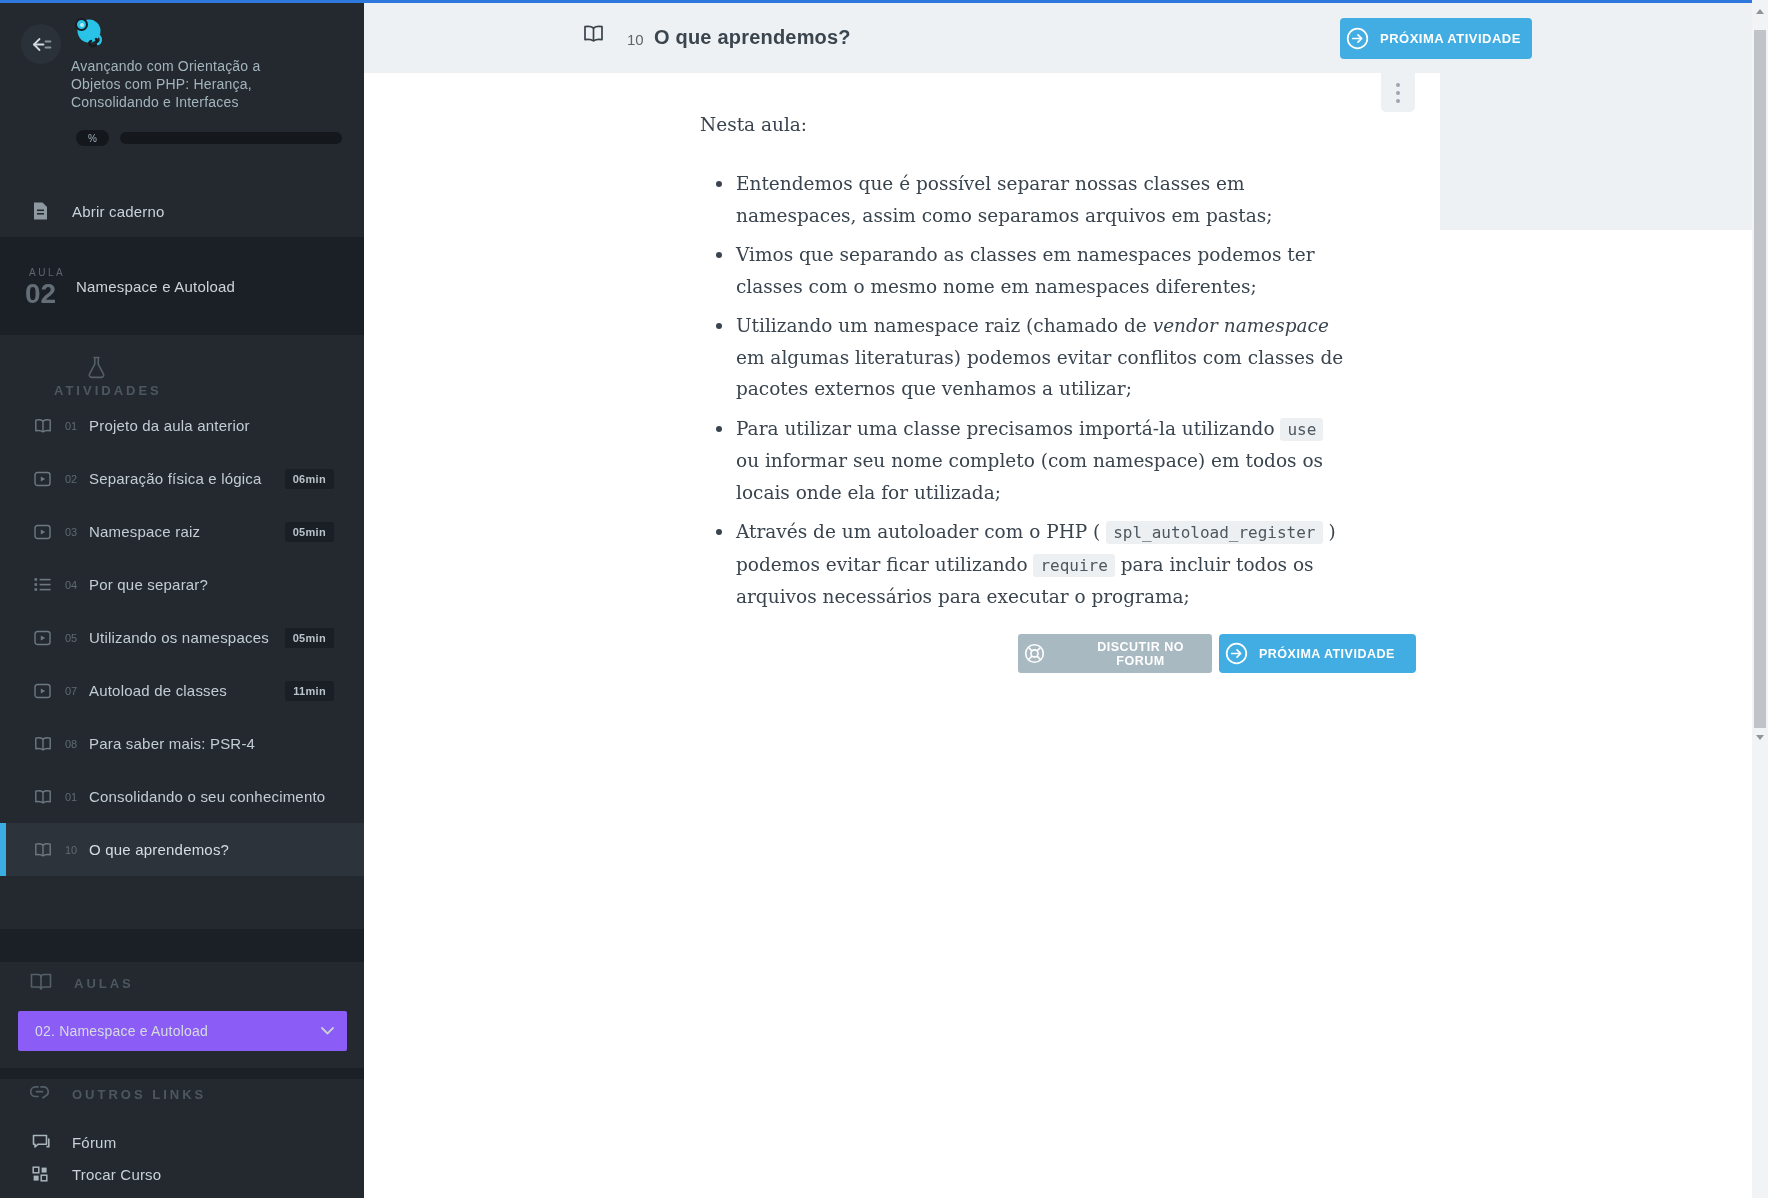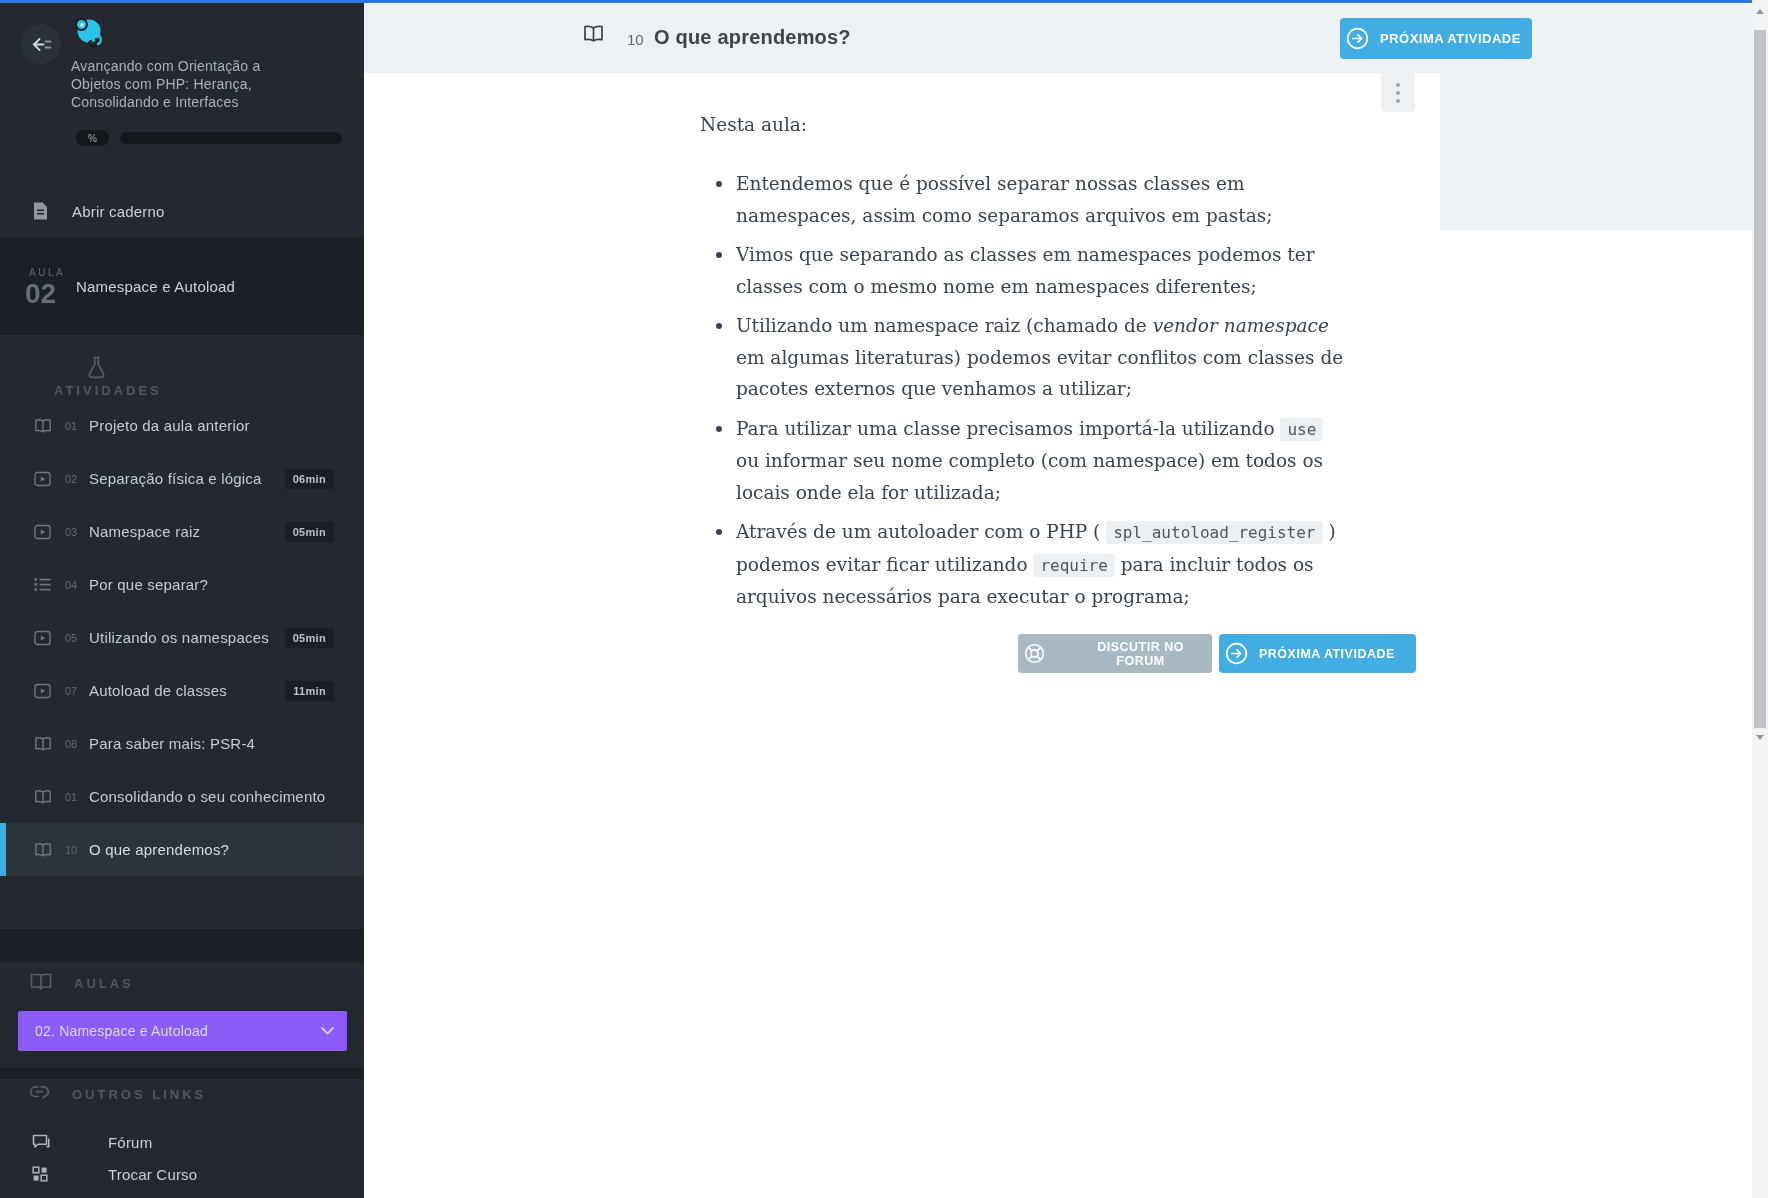--- a/index.html
+++ b/index.html
@@ -53,21 +53,21 @@
     background:#1a1f25;color:#b9c3c9;font-size:11px;font-weight:bold;padding:4px 8px;border-radius:2px;letter-spacing:.3px;}
   .activity.active{background:#2c333b;}
   .activity.active::before{content:"";position:absolute;left:0;top:0;width:6px;height:100%;background:#3aade2;}
   .activity.active .a-label{color:#d6dde2;}
 
   .lesson-select{position:absolute;left:18px;top:1011px;width:329px;height:40px;background:#8b5cf6;
     border-radius:2px;display:flex;align-items:center;cursor:pointer;}
   .lesson-select .ls-value{margin-left:17px;font-size:14px;color:#d5dce0;letter-spacing:.2px;}
   .lesson-select .ls-chevron{position:absolute;right:13px;color:#c8d0d5;display:flex;}
 
-  .other-link{position:absolute;left:0;width:364px;height:26px;display:flex;align-items:center;cursor:pointer;gap:36px;}
+  .other-link{position:absolute;left:0;width:364px;height:26px;display:flex;align-items:center;cursor:pointer;}
   .ol-forum{top:1129px;}
   .ol-switch{top:1161px;}
   .other-link .ol-icon{margin-left:32px;width:18px;height:16px;color:#a9b3ba;display:flex;}
   .other-link .ol-label{margin-left:22px;font-size:15px;color:#c8d2d8;letter-spacing:.2px;}
 
   
   .main{position:absolute;left:364px;top:0;width:1404px;height:1198px;background:#ffffff;}
   .main-header{position:absolute;left:0;top:3px;width:1404px;height:70px;background:#edf1f3;}
   .mh-book{position:absolute;left:219px;top:21px;width:21px;height:20px;color:#39434c;}
   .mh-num{position:absolute;left:263px;top:28px;font-size:15px;color:#5c666d;}

